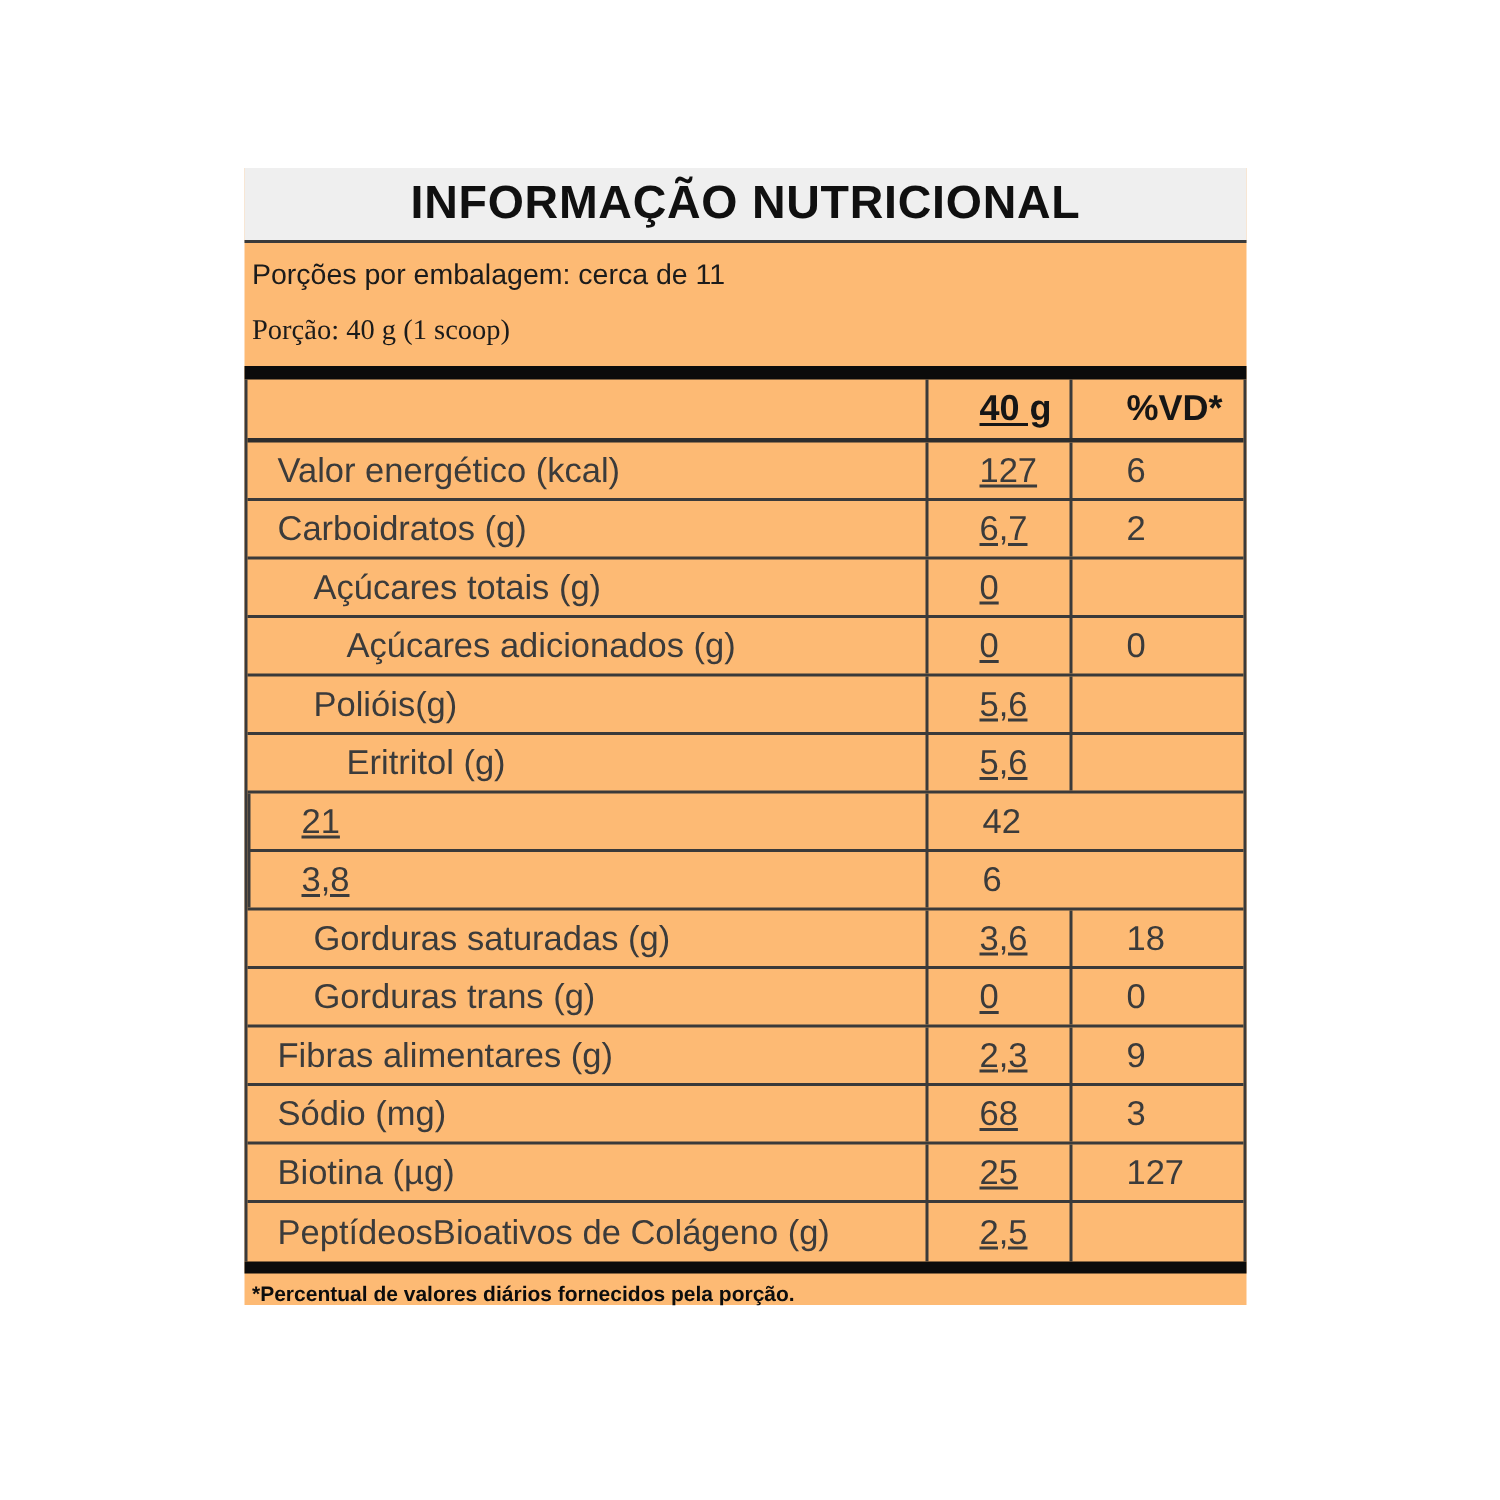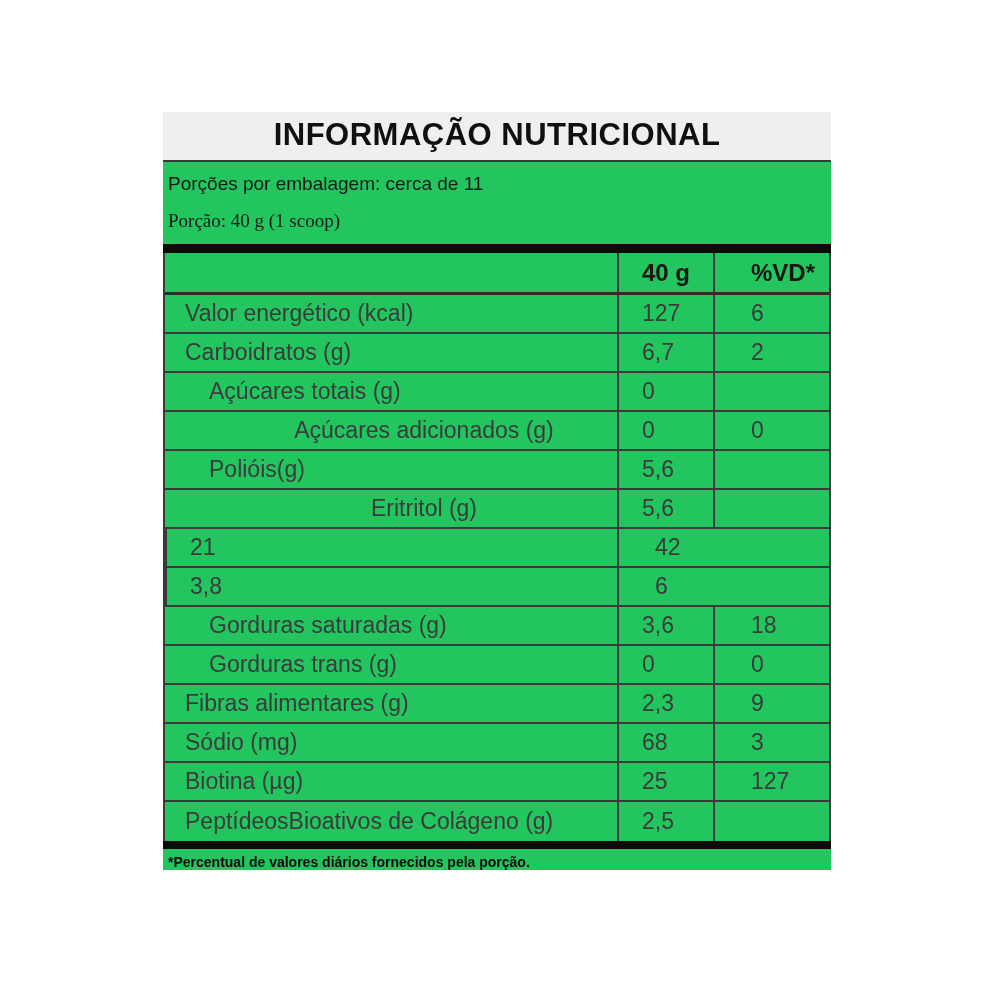--- a/index.html
+++ b/index.html
@@ -5,21 +5,21 @@
   * { margin: 0; padding: 0; box-sizing: border-box; }
   html, body {
     width: 1000px; height: 1000px;
     background: #ffffff;
     font-family: "Liberation Sans", "DejaVu Sans", sans-serif;
   }
   .label {
     position: absolute;
     left: 163px; top: 112px;
     width: 668px;
-    background: #22c55e;
+    background: #fdba74;
   }
   .title-band {
     background: #efefef;
     border-bottom: 2px solid #3a3a3a;
     padding: 5px 0 7px 0;
     text-align: center;
   }
   .title-band h1 {
     font-size: 31px;
     font-weight: bold;
@@ -57,26 +57,26 @@
     height: 42px;
     border-bottom: 3px solid #2d2d2d;
     font-size: 24px;
     font-weight: bold;
     color: #161616;
   }
   .t-row:last-child { border-bottom: none; }
   .cell { white-space: nowrap; overflow: hidden; }
   .label-cell { padding-left: 20px; }
   .label-cell.indent-1 { padding-left: 44px; }
-  .label-cell.indent-2 { padding-left: 66px; text-align: center; }
+  .label-cell.indent-2 { padding-left: 66px; }
   .amount-cell {
     border-left: 2px solid #3a3a3a;
-    padding-left: 23px;
+    padding-left: 34px;
     height: 100%;
-    display: flex; align-items: center;
+    display: flex; align-items: center; text-decoration: underline;
   }
   .dv-cell {
     border-left: 2px solid #3a3a3a;
     padding-left: 36px;
     height: 100%;
     display: flex; align-items: center;
   }
   .footnote {
     margin-top: 5px;
     padding-left: 5px;

